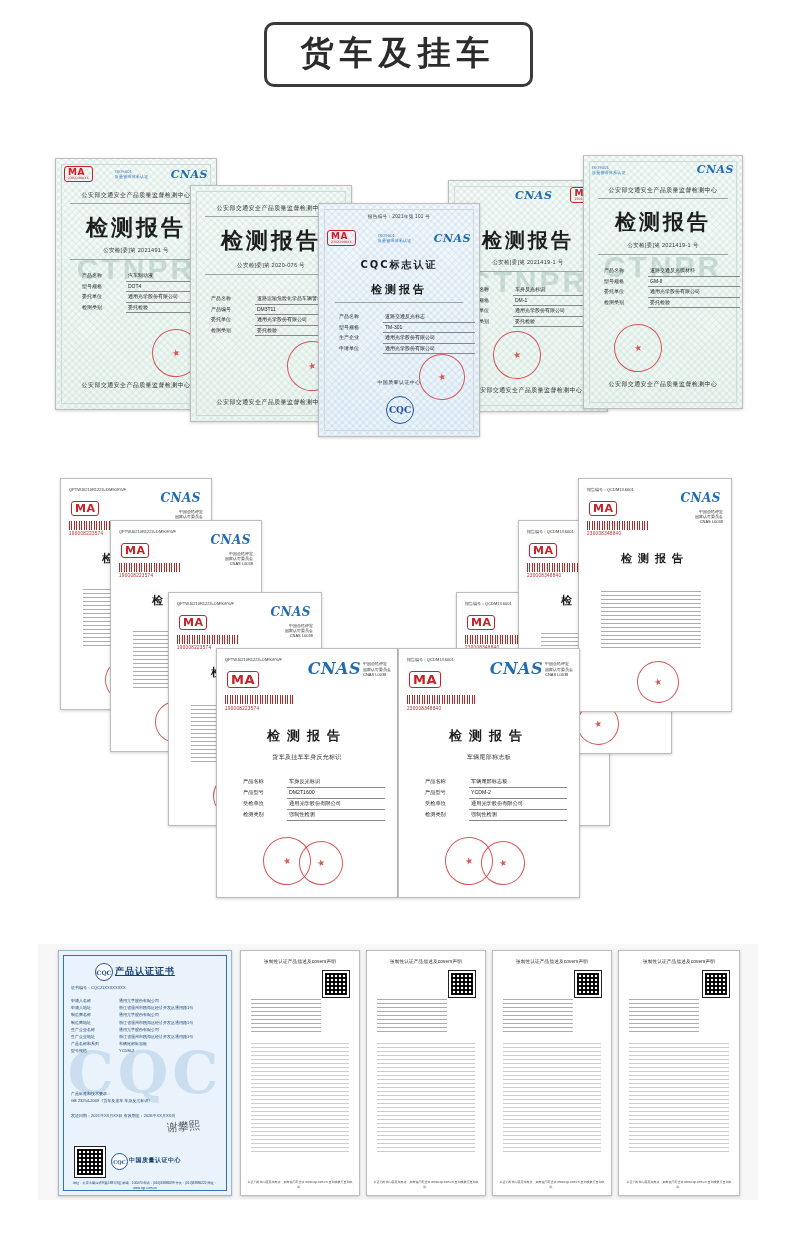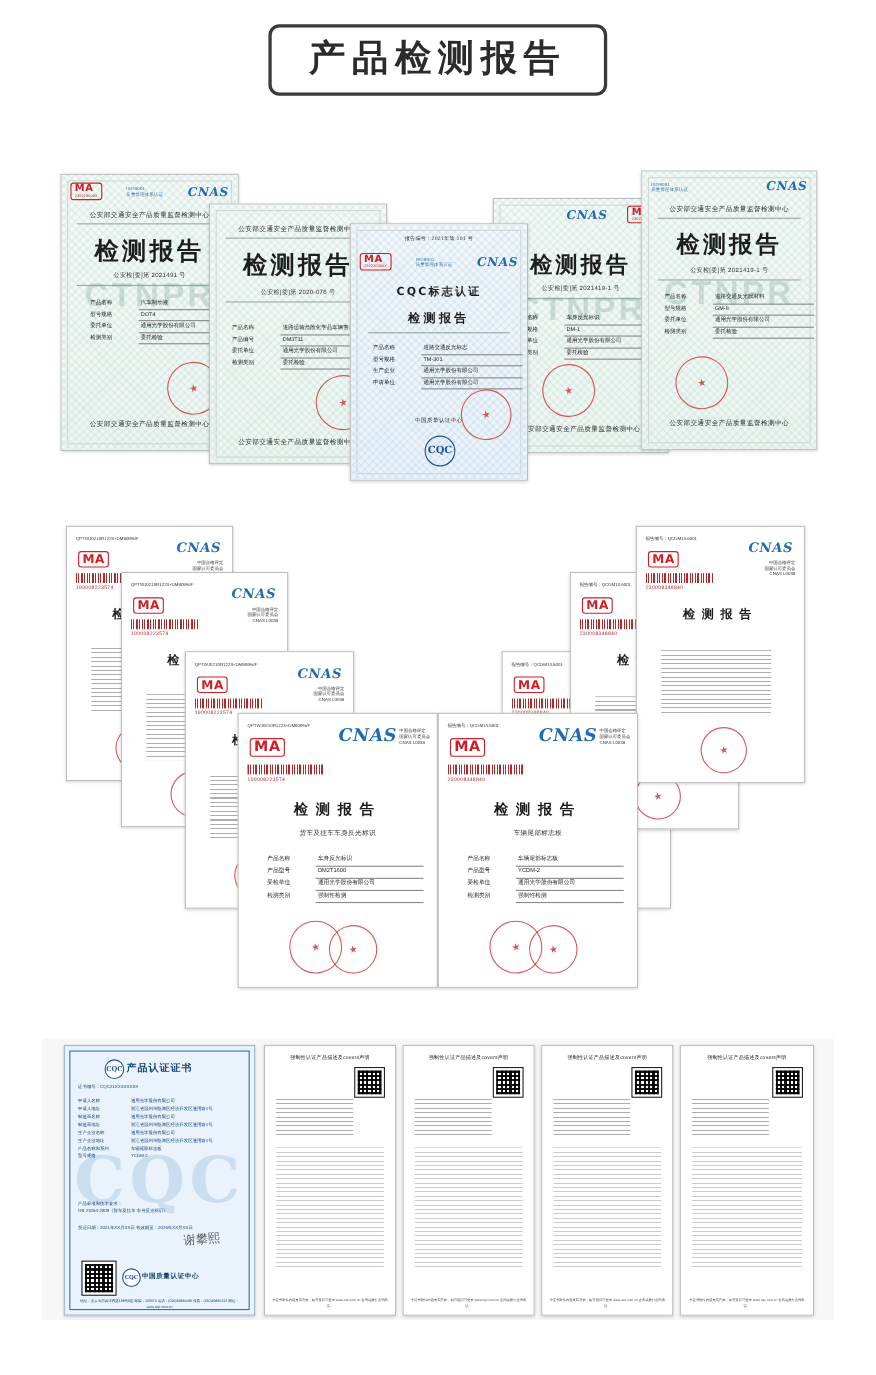--- a/index.html
+++ b/index.html
@@ -184,21 +184,21 @@
   .ccc-sheet{
     background:#eaf3fb;
     border:1px solid #9bb8cf;
   }
   .ccc-border{
     position:absolute;left:4px;top:4px;right:4px;bottom:4px;
     border:1.2px solid #2f72b0;
   }
   .ccc-title{
     position:absolute;left:0;right:0;text-align:center;
-    font-size:9px;font-weight:bold;color:#123f72;letter-spacing:1px;
+    font-size:9px;font-weight:bold;color:#123f72;letter-spacing:1px;text-decoration:underline;
   }
   .ccc-foot{
     position:absolute;left:0;right:0;text-align:center;
     font-size:6px;color:#123f72;font-weight:bold;letter-spacing:.5px;
   }
   .ccc-watermark{
     position:absolute;left:0;right:0;top:50%;
     transform:translateY(-50%);
     text-align:center;font-size:58px;color:rgba(110,160,205,.25);
     font-weight:bold;font-family:"DejaVu Serif",serif;letter-spacing:4px;
@@ -215,21 +215,21 @@
     font-size:4.6px;color:#1a1a1a;letter-spacing:.2px;
   }
   .group-bg{position:absolute;background:#f7f7f7;}
 </style>
 </head>
 <body>
 
 <div class="page">
 
   <div class="title-wrap">
-    <div class="title-badge">产品检测报告</div>
+    <div class="title-badge">货车及挂车</div>
   </div>
 
   <div>
 
     <div class="sheet" style="left:55px;top:158px;width:160px;height:250px;">
       <div class="sec-bg"></div>
       <div class="inner-frame"></div>
       <div class="badges">
         <span class="ma-badge">MA<small>23021000XX</small></span>
         <span class="iso-badge"><span>ISO9001</span><br><span>质量管理体系认证</span></span>

